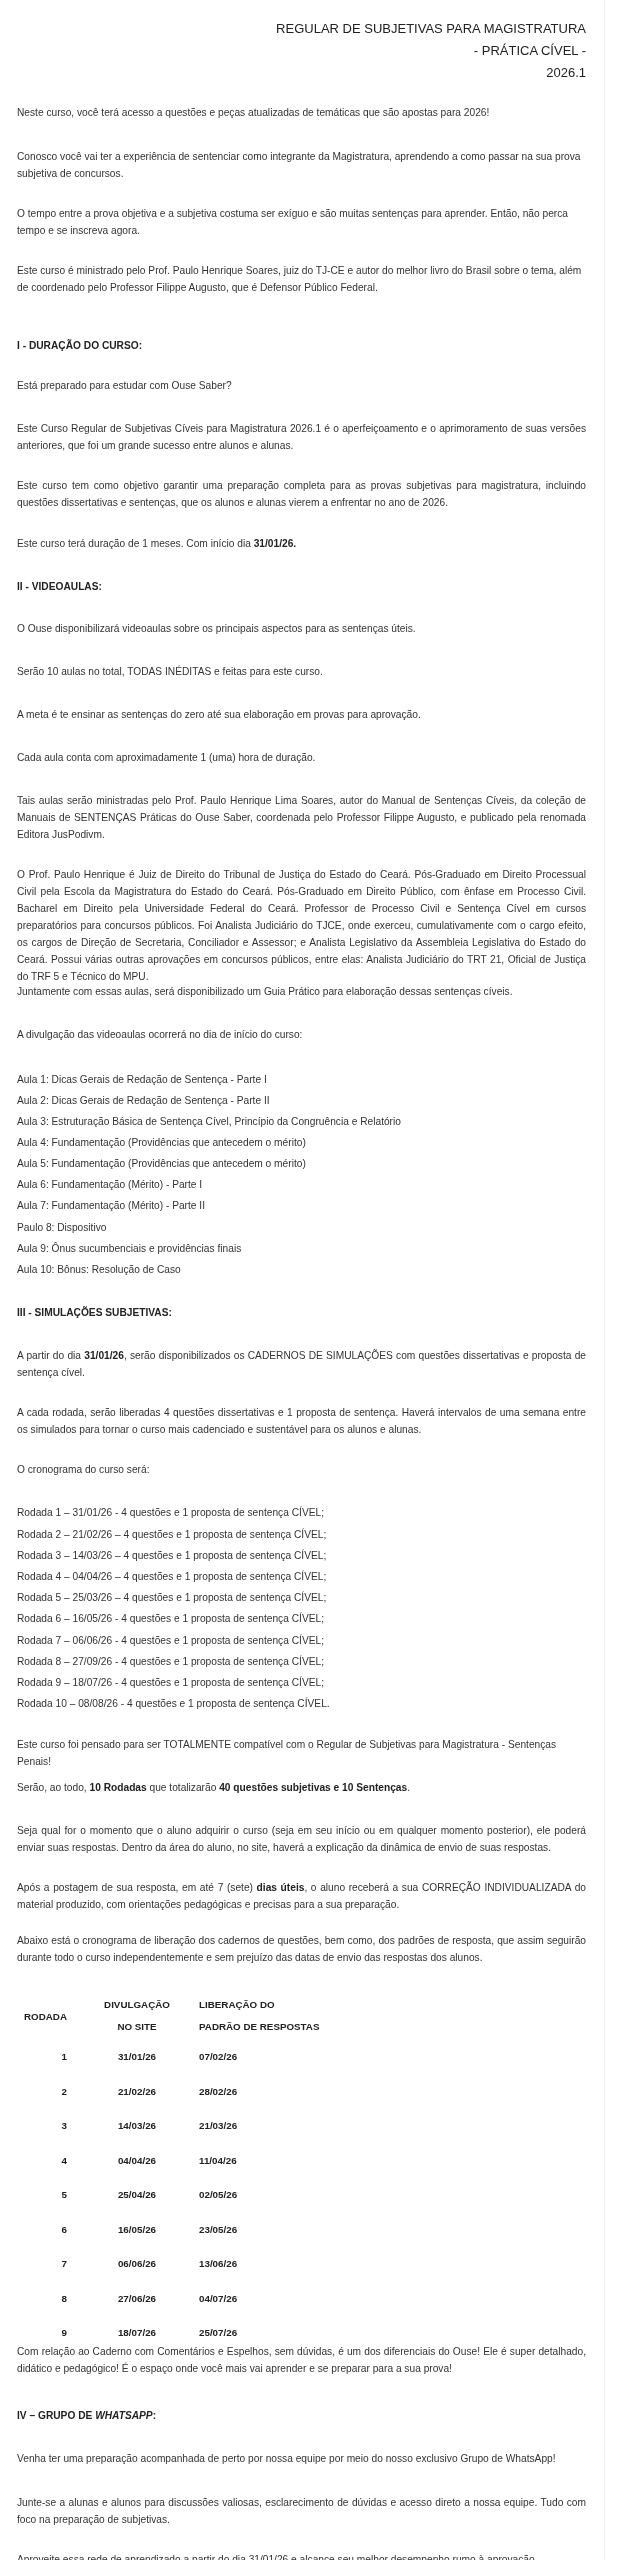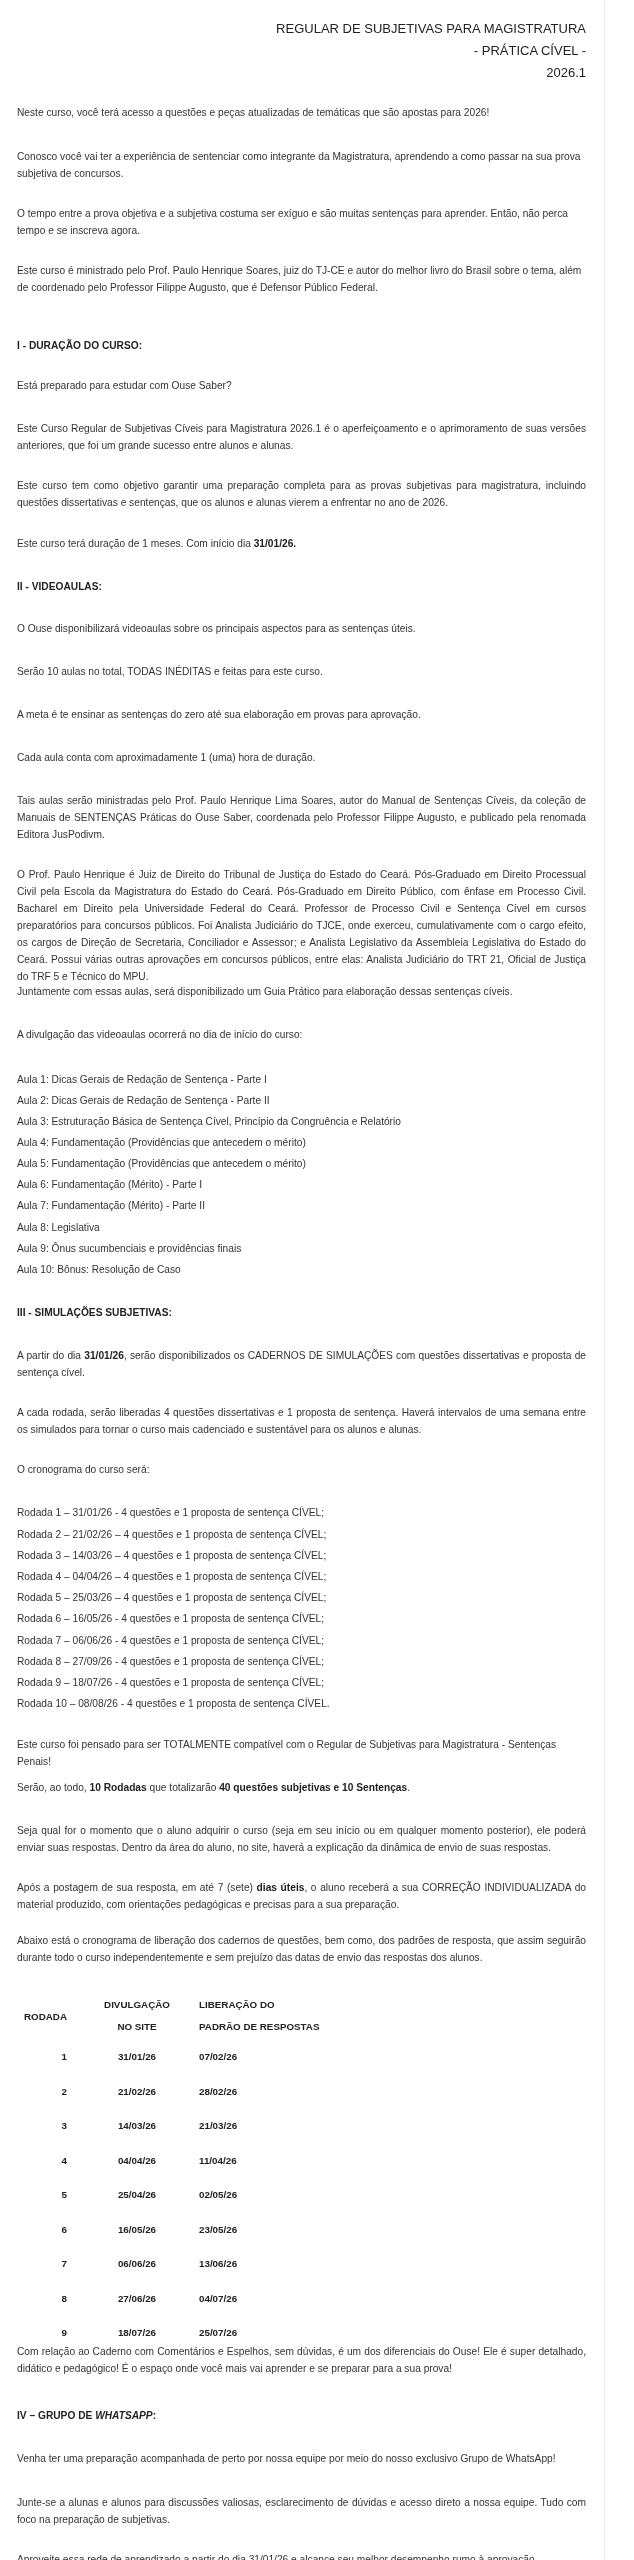--- a/index.html
+++ b/index.html
@@ -52,21 +52,21 @@
     <p class="p" style="top:983px">Juntamente com essas aulas, será disponibilizado um Guia Prático para elaboração dessas sentenças cíveis.</p>
     <p class="p" style="top:1026px">A divulgação das videoaulas ocorrerá no dia de início do curso:</p>
 
     <p class="p" style="top:1071px">Aula 1: Dicas Gerais de Redação de Sentença - Parte I</p>
     <p class="p" style="top:1092px">Aula 2: Dicas Gerais de Redação de Sentença - Parte II</p>
     <p class="p" style="top:1113px">Aula 3: Estruturação Básica de Sentença Cível, Princípio da Congruência e Relatório</p>
     <p class="p" style="top:1134px">Aula 4: Fundamentação (Providências que antecedem o mérito)</p>
     <p class="p" style="top:1155px">Aula 5: Fundamentação (Providências que antecedem o mérito)</p>
     <p class="p" style="top:1176px">Aula 6: Fundamentação (Mérito) - Parte I</p>
     <p class="p" style="top:1197px">Aula 7: Fundamentação (Mérito) - Parte II</p>
-    <p class="p" style="top:1219px">Aula 8: Legislativa</p>
+    <p class="p" style="top:1219px">Paulo 8: Dispositivo</p>
     <p class="p" style="top:1240px">Aula 9: Ônus sucumbenciais e providências finais</p>
     <p class="p" style="top:1261px">Aula 10: Bônus: Resolução de Caso</p>
 
     <p class="p h" style="top:1304px">III - SIMULAÇÕES SUBJETIVAS:</p>
     <p class="p j" style="top:1347px"><span>A partir do dia </span><b>31/01/26</b><span>, serão disponibilizados os CADERNOS DE SIMULAÇÕES com questões dissertativas e proposta de sentença cível.</span></p>
     <p class="p j" style="top:1404px">A cada rodada, serão liberadas 4 questões dissertativas e 1 proposta de sentença. Haverá intervalos de uma semana entre os simulados para tornar o curso mais cadenciado e sustentável para os alunos e alunas.</p>
     <p class="p" style="top:1461px">O cronograma do curso será:</p>
 
     <p class="p" style="top:1504px">Rodada 1 – 31/01/26 - 4 questões e 1 proposta de sentença CÍVEL;</p>
     <p class="p" style="top:1526px">Rodada 2 – 21/02/26 – 4 questões e 1 proposta de sentença CÍVEL;</p>

